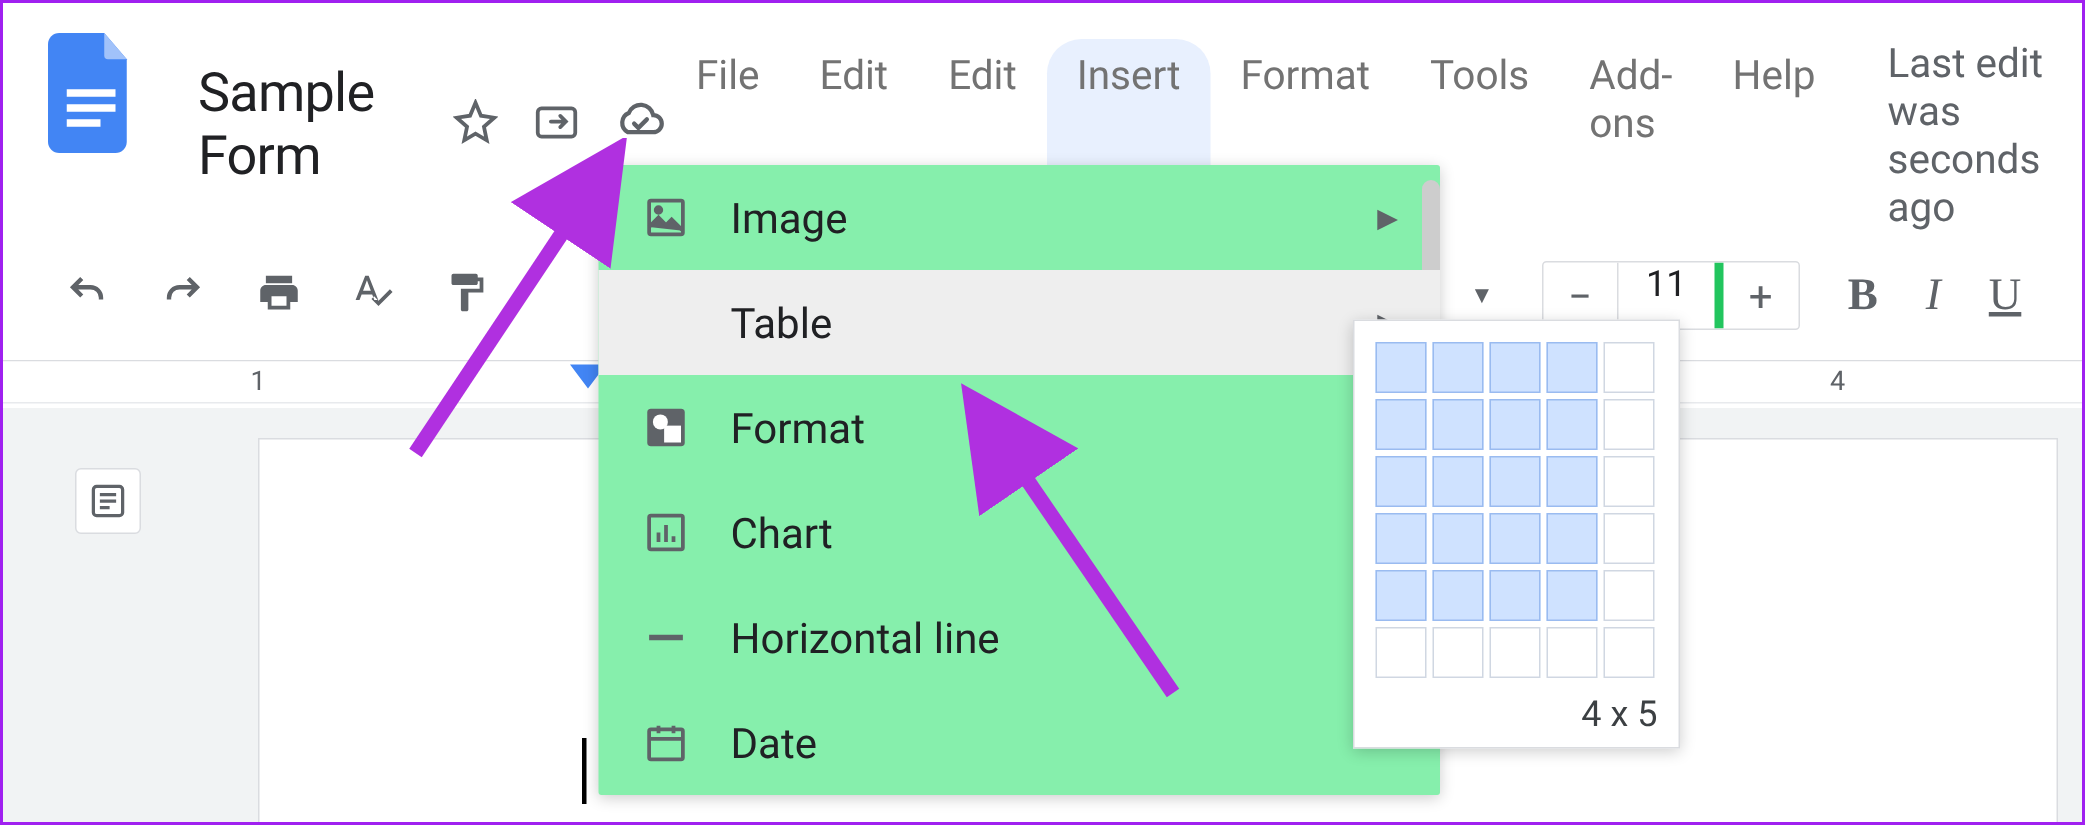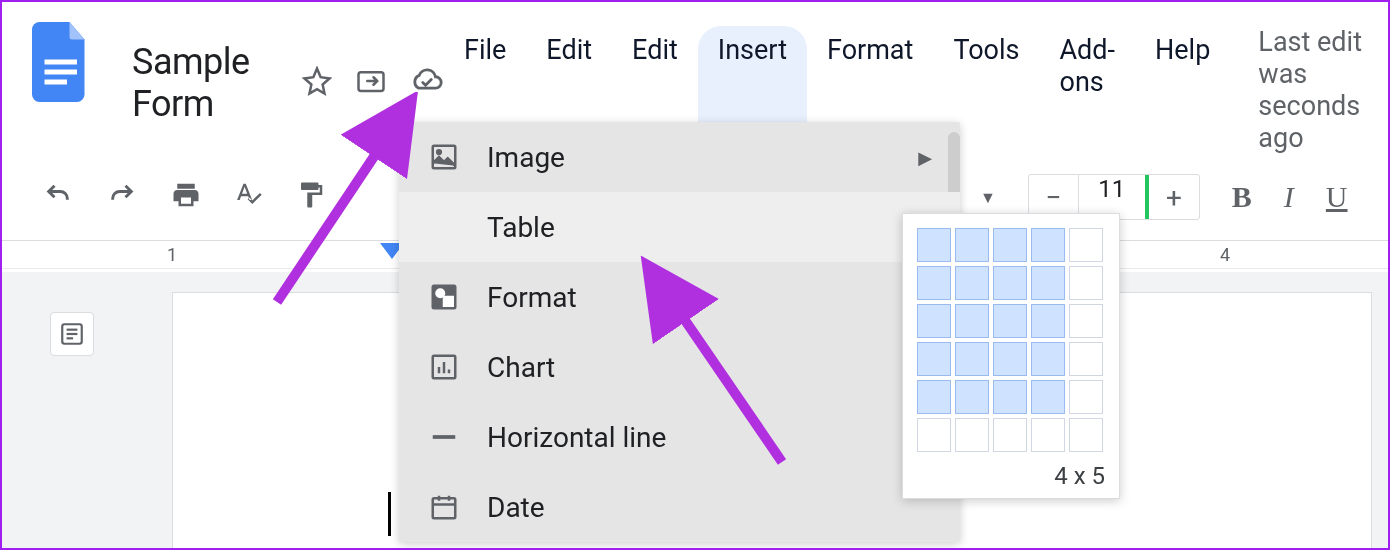--- a/index.html
+++ b/index.html
@@ -34,21 +34,21 @@
   }
   .title-icons { display: flex; gap: 24px; margin-left: 24px; }
   .title-icon { color: #5f6368; cursor: pointer; }
   .menubar {
     display: flex;
     gap: 0;
     margin-top: 14px;
   }
   .menu-item {
     font-size: 27px;
-    color: #0f172a;
+    color: #737373;
     padding: 8px 20px;
     border-radius: 6px;
     cursor: pointer;
   }
   .menu-item.active { background: #e8f0fe; border-radius: 23px; }
   .last-edit {
     font-size: 27px;
     color: #5f6368;
     margin-left: 28px;
     cursor: pointer;
@@ -71,21 +71,21 @@
   }
   .fs-btn {
     width: 50px; height: 44px;
     display: flex; align-items: center; justify-content: center;
     font-size: 28px; color: #5f6368; cursor: pointer;
     border-right: 1px solid #dadce0;
   }
   .fs-input {
     width: 70px; height: 44px;
     text-align: center; font-size: 24px; color: #202124;
-    border: none; border-right: 4px solid #22c55e;
+    border: none; border-right: 6px solid #22c55e;
   }
   .fs-btn.last { border-right: none; }
   .format-btn {
     font-size: 30px; color: #5f6368; cursor: pointer;
     font-family: Georgia, serif;
   }
   .bold { font-weight: 700; }
   .italic { font-style: italic; }
   .underline { text-decoration: underline; }
 
@@ -128,23 +128,23 @@
   }
   .cursor-line {
     position: absolute;
     left: 386px; top: 490px;
     width: 3px; height: 44px; background: #000;
   }
 
   
   .dropdown {
     position: absolute;
-    left: 397px; top: 120px;
+    left: 397px; top: 108px;
     width: 561px;
-    background: #e5e5e5;
+    background: #86efac;
     box-shadow: 0 2px 10px rgba(0,0,0,0.2);
     border-radius: 2px;
     z-index: 10;
   }
   .dd-scroll {
     position: absolute; right: 0; top: 10px; width: 12px; height: 70px;
     background: #cdcdcd; border-radius: 6px;
   }
   .dd-item {
     display: flex; align-items: center;

